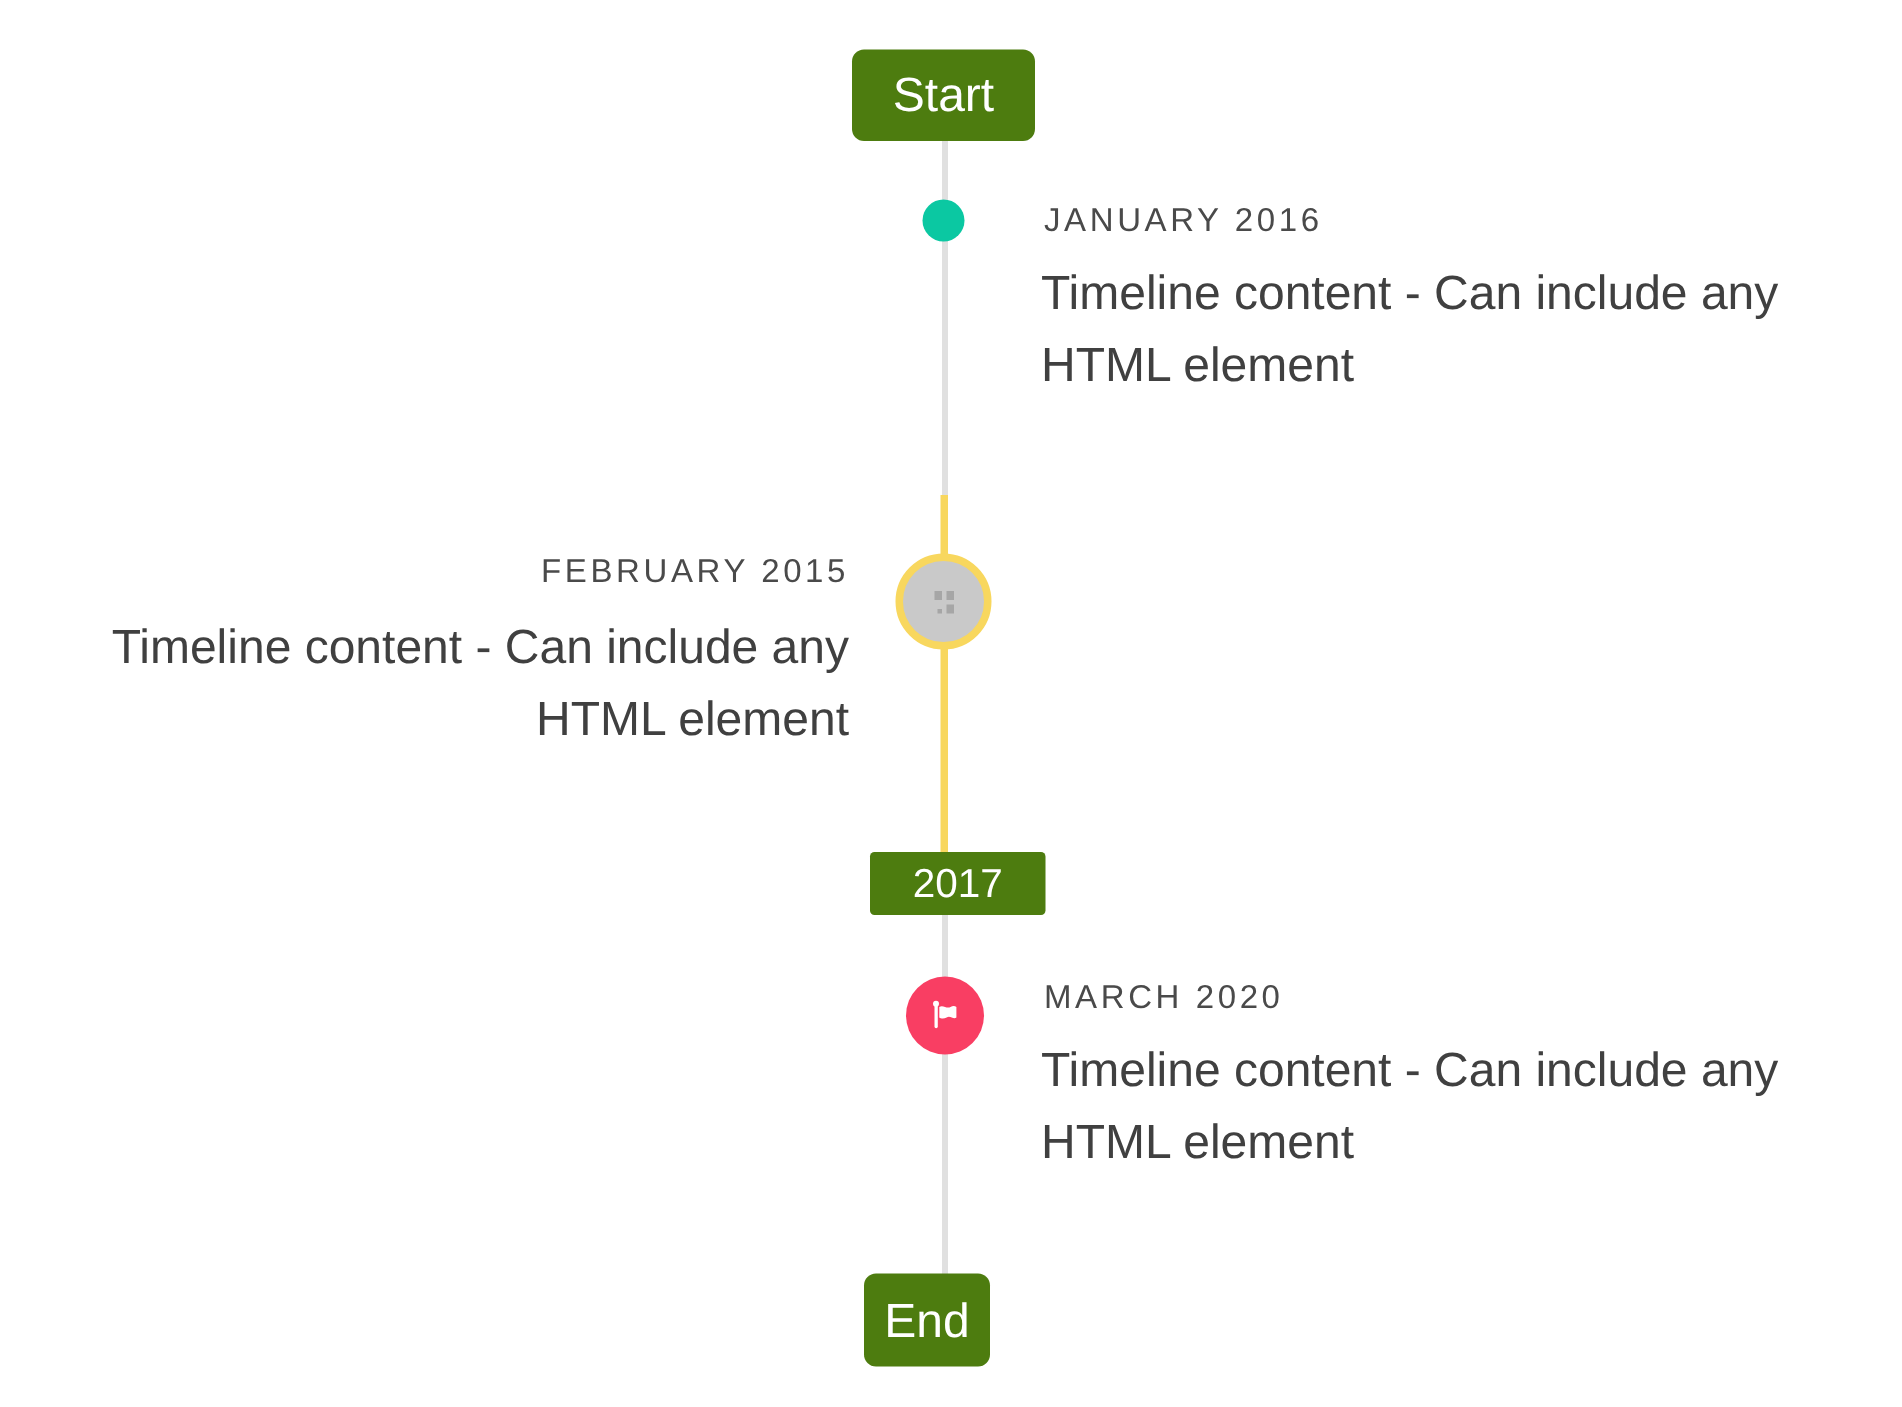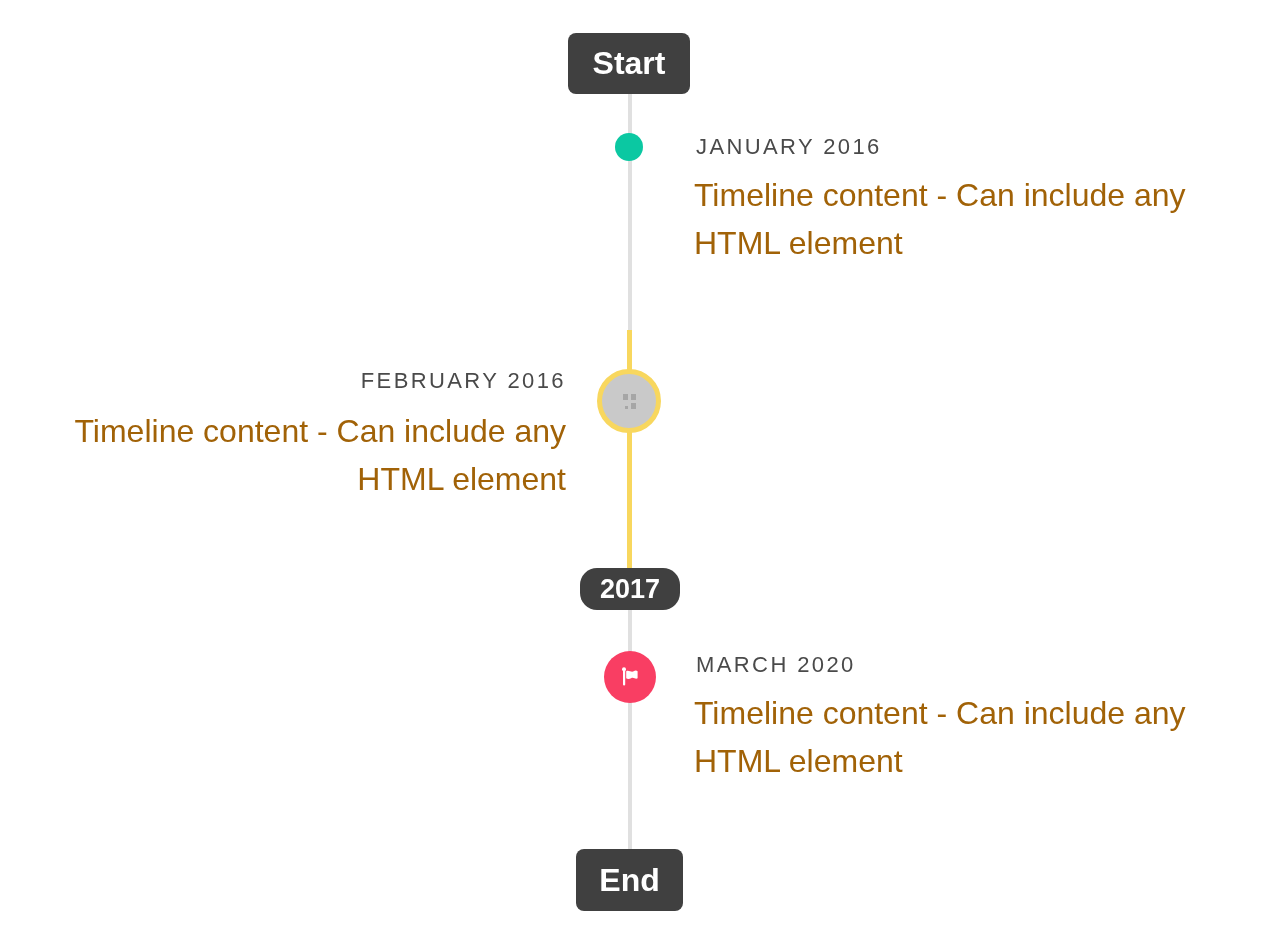--- a/index.html
+++ b/index.html
@@ -20,30 +20,29 @@
   }
   .tl-line-highlight {
     position: absolute;
     left: 627px; top: 330px;
     width: 5px; height: 238px;
     background: #f8d75e;
   }
   
   .badge {
     position: absolute;
-    background: #404040;
+    background: #4d7c0f;
     color: #ffffff;
     display: flex; align-items: center; justify-content: center;
     border-radius: 8px;
     z-index: 3;
-    font-weight: bold;
   }
   .badge-start { left: 568px; top: 33px;  width: 122px; height: 61px; font-size: 32px; }
-  .badge-year  { left: 580px; top: 568px; width: 100px; height: 42px; font-size: 27px; border-radius: 17px; text-align: right; }
-  .badge-end   { left: 576px; top: 849px; width: 107px; height: 62px; font-size: 32px; }
+  .badge-year  { left: 580px; top: 568px; width: 117px; height: 42px; font-size: 27px; border-radius: 3px; text-align: right; }
+  .badge-end   { left: 576px; top: 849px; width: 84px; height: 62px; font-size: 32px; }
   
   .marker-dot {
     position: absolute; left: 615px; top: 133px;
     width: 28px; height: 28px; border-radius: 50%;
     background: #0bc8a2; z-index: 2;
   }
   .marker-img {
     position: absolute; left: 597px; top: 369px;
     width: 54px; height: 54px; border-radius: 50%;
     background: #c9c9c9; border: 5px solid #f8d75e;
@@ -70,21 +69,21 @@
   .item-title {
     position: absolute;
     font-size: 22px; font-weight: normal;
     letter-spacing: 2.4px;
     color: #4a4a4a;
     white-space: nowrap;
   }
   .item-content {
     position: absolute;
     font-size: 32px; line-height: 48px;
-    color: #a16207;
+    color: #404040;
     width: 560px;
   }
   .t-jan { left: 696px; top: 134px; }
   .c-jan { left: 694px; top: 171px; }
   .t-feb { right: 702px; top: 368px; text-align: right; }
   .c-feb { right: 702px; top: 407px; text-align: right; }
   .t-mar { left: 696px; top: 652px; }
   .c-mar { left: 694px; top: 689px; }
 </style>
 </head>
@@ -102,21 +101,21 @@
   <div class="item-content c-jan">Timeline content - Can include any HTML element</div>
 
   <div class="marker-img">
     <span class="broken">
       <span></span>
         <span></span>
         <span></span>
         <span></span>
     </span>
   </div>
-  <div class="item-title t-feb">FEBRUARY 2016</div>
+  <div class="item-title t-feb">FEBRUARY 2015</div>
   <div class="item-content c-feb">Timeline content - Can include any HTML element</div>
 
   <div class="badge badge-year">2017</div>
 
   <div class="marker-flag">
     <svg width="26" height="26" viewBox="0 0 26 26">
       <circle cx="7" cy="5.2" r="2" fill="#ffffff"></circle>
       <rect x="6" y="5" width="2.2" height="16.5" rx="1.1" fill="#ffffff"></rect>
       <path d="M9.2 7.3 C11.7 5.5 14.2 8.9 16.7 7.3 C18.2 6.3 19.6 6.5 20.6 7.3 L20.6 14.3 C18.6 15.9 16.6 12.7 14.1 14.3 C12.1 15.5 10.2 15.1 9.2 14.3 Z" fill="#ffffff"></path>
     </svg>

